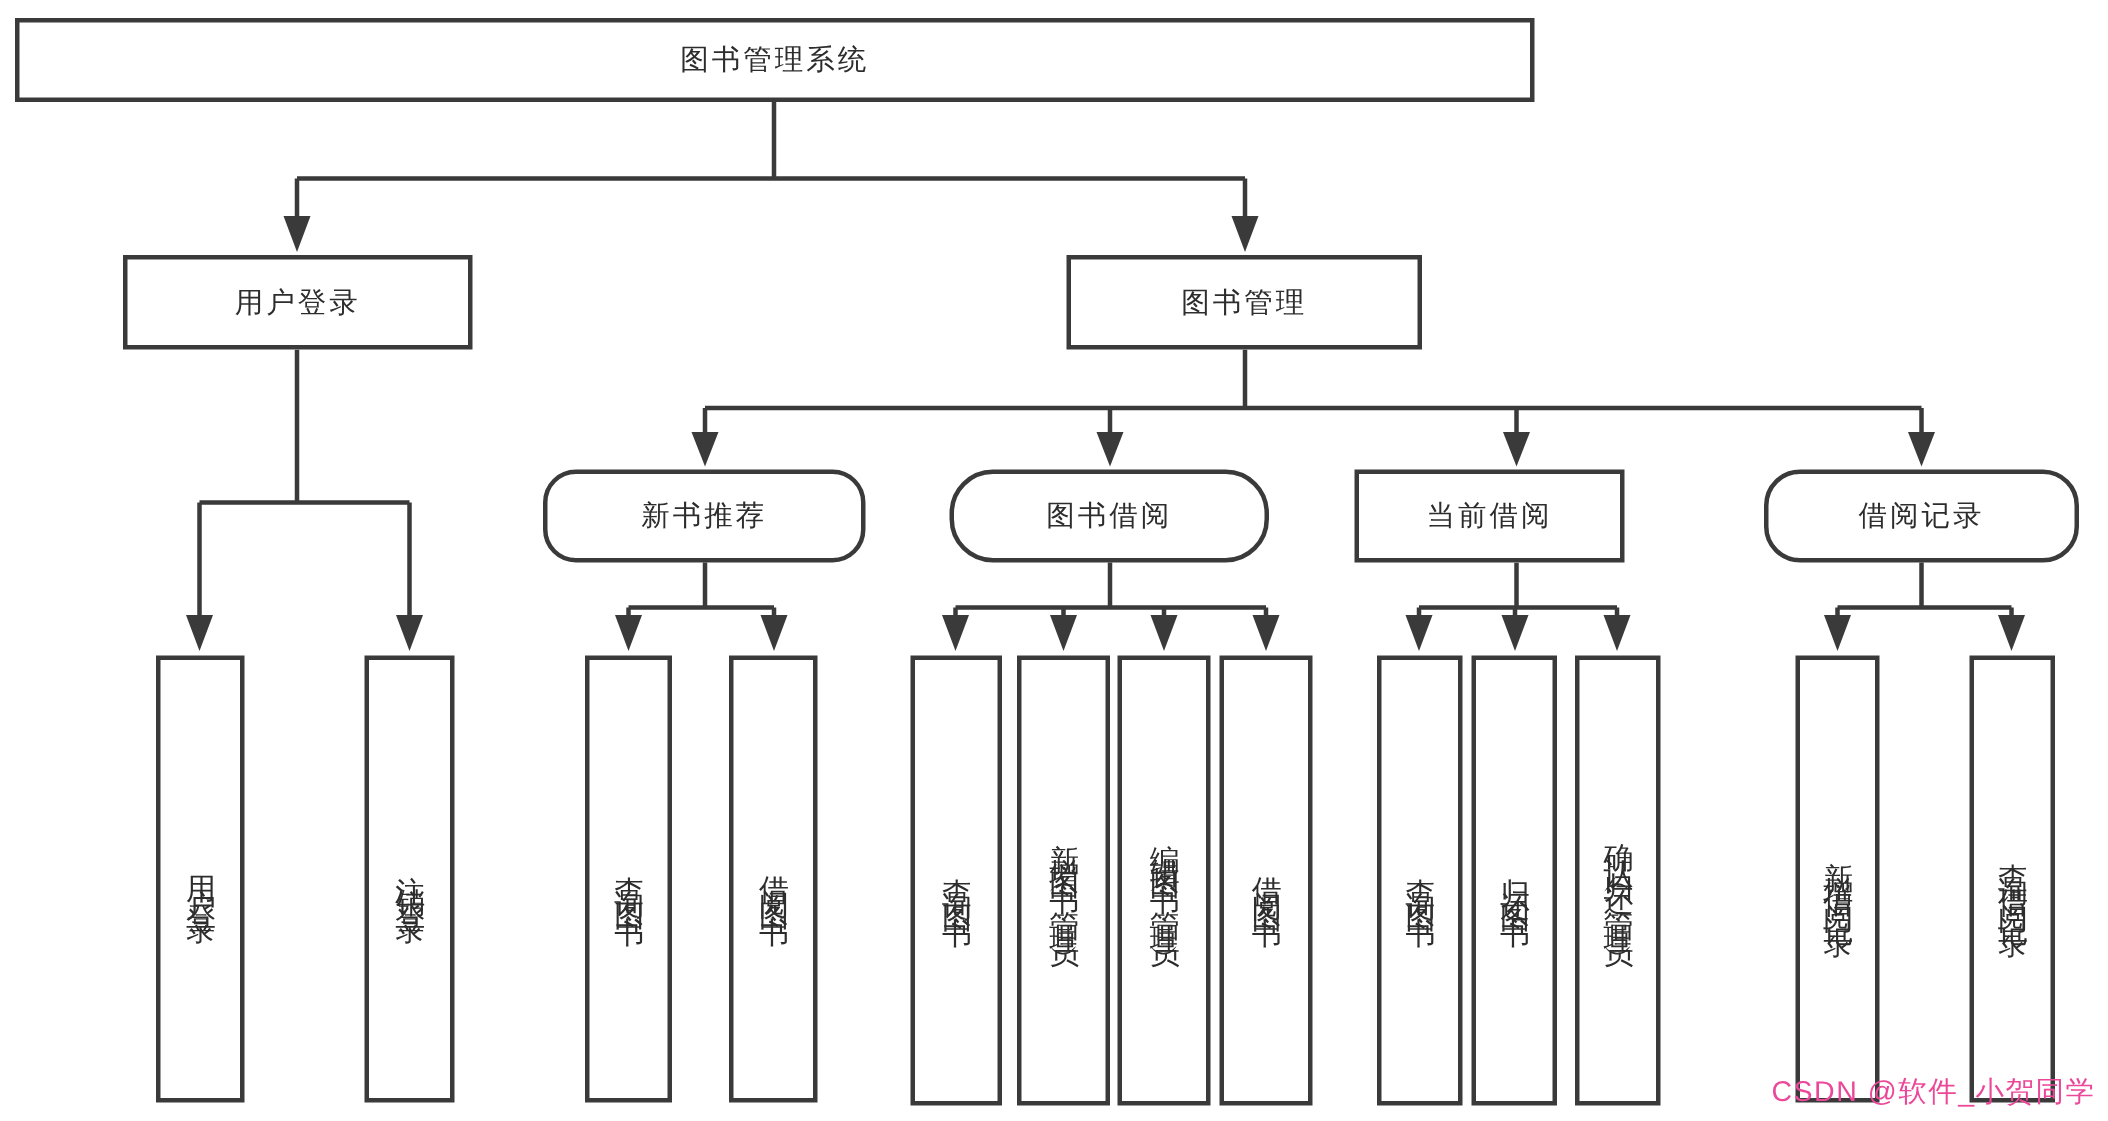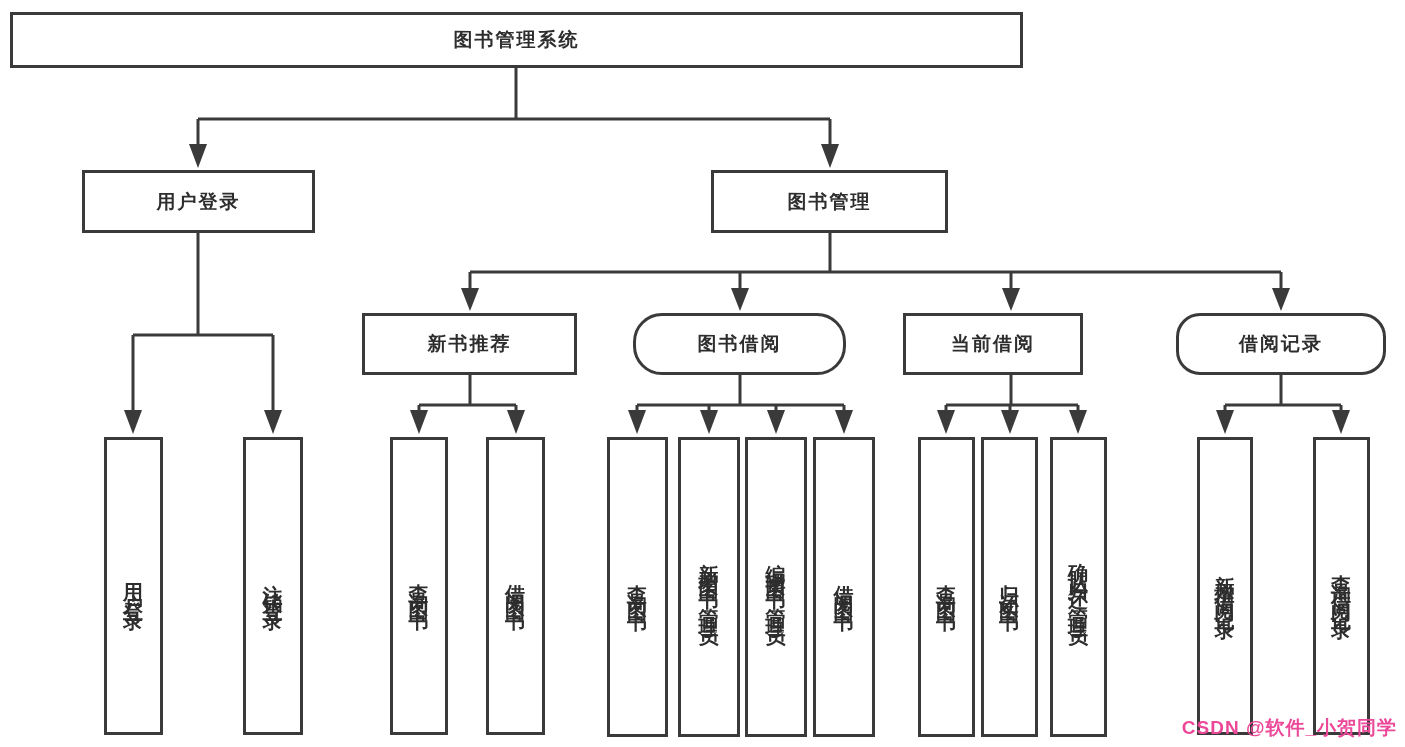--- a/index.html
+++ b/index.html
@@ -2,21 +2,20 @@
 <html><head>
 <meta charset="utf-8">
 <style>
   html,body{margin:0;padding:0;background:#ffffff;}
   #stage{
     position:relative;
     width:1405px;height:747px;
     background:#ffffff;
     font-family:"Liberation Sans","DejaVu Sans",sans-serif;
     overflow:hidden;
-    font-weight:bold;
   }
   .node{
     position:absolute;
     box-sizing:border-box;
     border:3px solid #3a3a3a;
     background:#ffffff;
     display:flex;
     align-items:center;
     justify-content:center;
     color:#2d2d2d;
@@ -98,21 +97,21 @@
     <path d="M1281,375 V405 M1225,405 H1341 M1225,405 V412 M1341,405 V412"></path>
     <polygon points="1216,410 1234,410 1225,434"></polygon>
     <polygon points="1332,410 1350,410 1341,434"></polygon>
   </svg>
 
   <div class="node h-node" style="left:10px;top:12px;width:1013px;height:56px;">图书管理系统</div>
 
   <div class="node h-node" style="left:82px;top:170px;width:233px;height:63px;">用户登录</div>
   <div class="node h-node" style="left:711px;top:170px;width:237px;height:63px;">图书管理</div>
 
-  <div class="node h-node" style="left:362px;top:313px;width:215px;height:62px;">新书推荐</div>
+  <div class="node h-node" style="left:362px;top:313px;width:215px;height:62px;border-radius:22px;">新书推荐</div>
   <div class="node h-node" style="left:633px;top:313px;width:213px;height:62px;border-radius:29px;">图书借阅</div>
   <div class="node h-node" style="left:903px;top:313px;width:180px;height:62px;">当前借阅</div>
   <div class="node h-node" style="left:1176px;top:313px;width:210px;height:62px;border-radius:24px;">借阅记录</div>
 
   <div class="node v-node" style="left:104px;top:437px;width:59px;height:298px;">用户登录</div>
   <div class="node v-node" style="left:243px;top:437px;width:60px;height:298px;">注销登录</div>
 
   <div class="node v-node" style="left:390px;top:437px;width:58px;height:298px;">查询图书</div>
   <div class="node v-node" style="left:486px;top:437px;width:59px;height:298px;">借阅图书</div>
 

